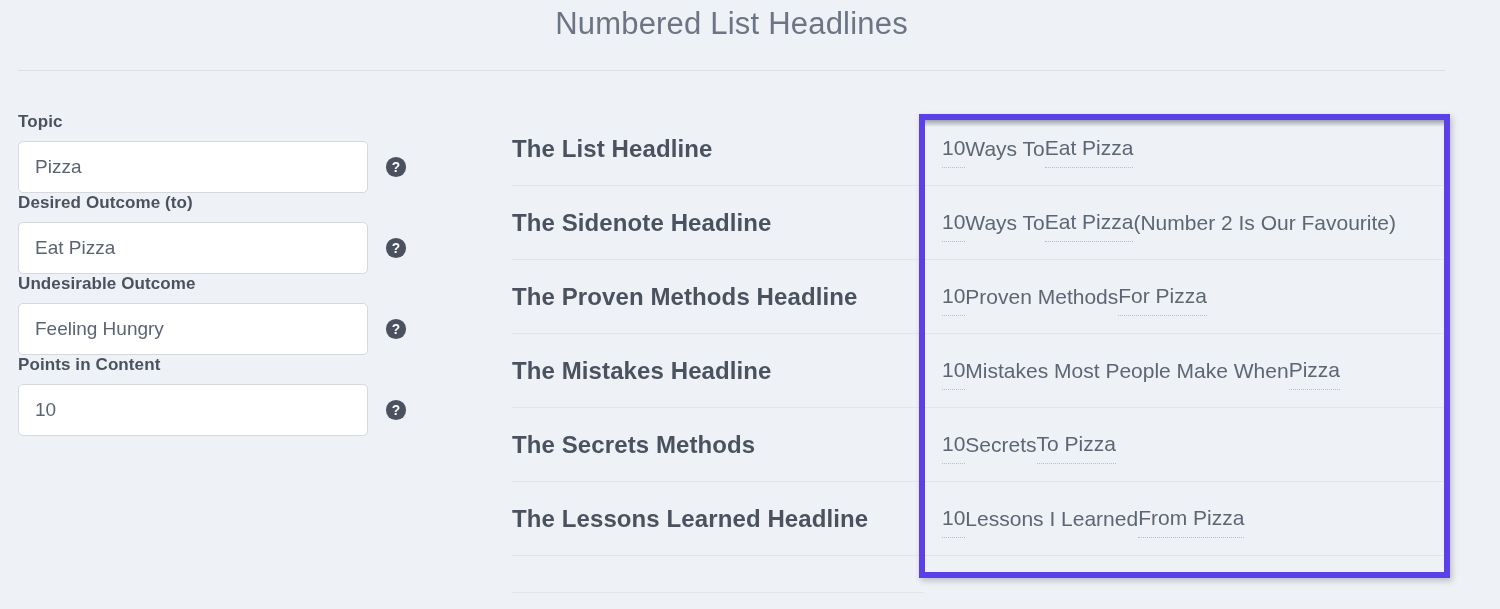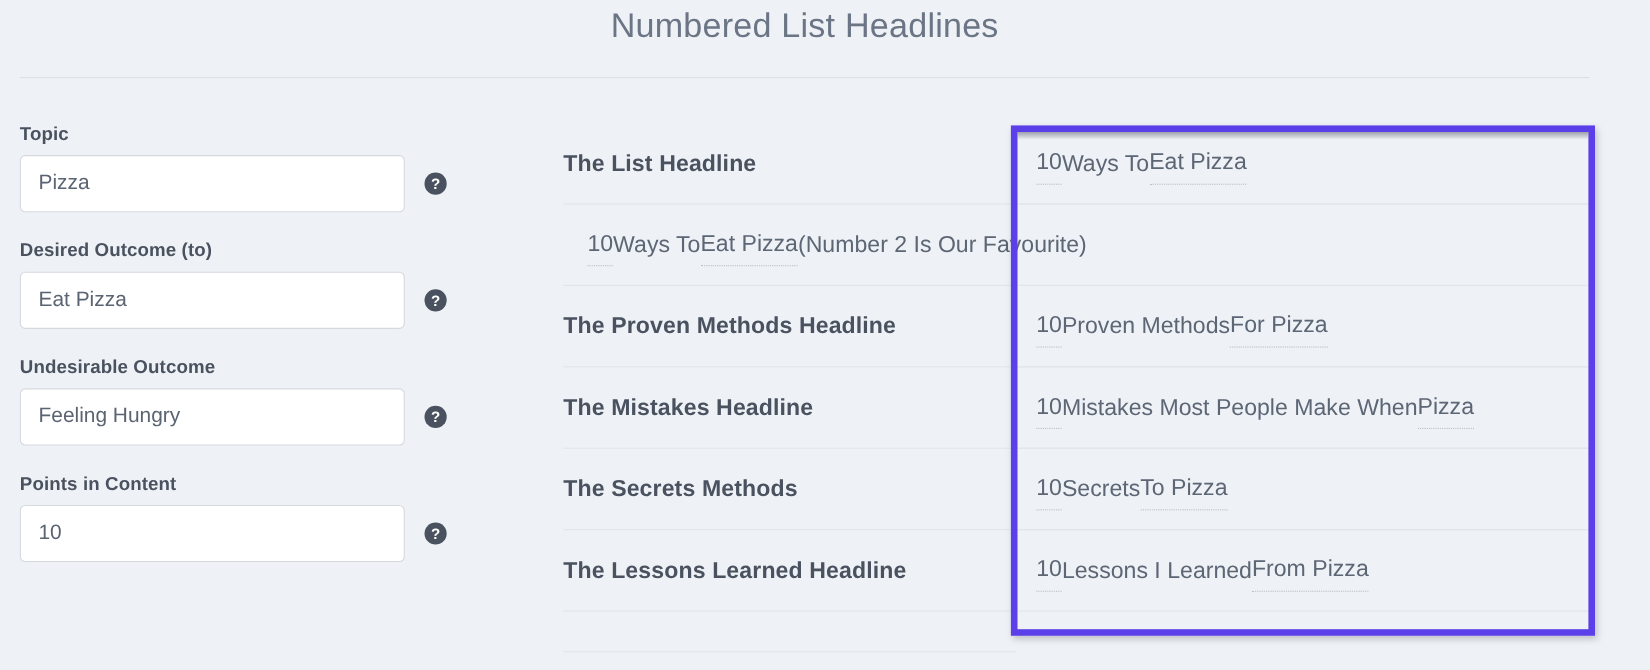--- a/index.html
+++ b/index.html
@@ -48,21 +48,20 @@
 
   
   .form-panel {
     position: absolute;
     top: 112px;
     left: 18px;
     width: 420px;
   }
 
   .field {
-    margin-bottom: 25px;
   }
 
   .field-label {
     font-size: 17px;
     font-weight: 700;
     color: #4a5260;
     letter-spacing: 0.1px;
     margin-bottom: 9px;
     line-height: 20px;
   }
@@ -110,21 +109,21 @@
   }
 
   .result-row:last-child {
     border-bottom: 1px solid #e2e5ea;
   }
 
   .row-label {
     flex: 0 0 408px;
     display: flex;
     align-items: center;
-    font-size: 21px;
+    font-size: 24px;
     font-weight: 700;
     color: #4a5260;
     letter-spacing: 0.1px;
     padding-right: 14px;
   }
 
   .row-value {
     flex: 1 1 auto;
     display: flex;
     align-items: center;
@@ -244,20 +243,21 @@
   </div>
 
   <div class="results">
 
     <div class="result-row">
       <div class="row-label">The List Headline</div>
       <div class="row-value"><span class="tok">10</span> Ways To <span class="tok">Eat Pizza</span></div>
     </div>
 
     <div class="result-row">
+      <div class="row-label">The Sidenote Headline</div>
       <div class="row-value"><span class="tok">10</span> Ways To <span class="tok">Eat Pizza</span> (Number 2 Is Our Favourite)</div>
     </div>
 
     <div class="result-row">
       <div class="row-label">The Proven Methods Headline</div>
       <div class="row-value"><span class="tok">10</span> Proven Methods <span class="tok">For Pizza</span></div>
     </div>
 
     <div class="result-row">
       <div class="row-label">The Mistakes Headline</div>

